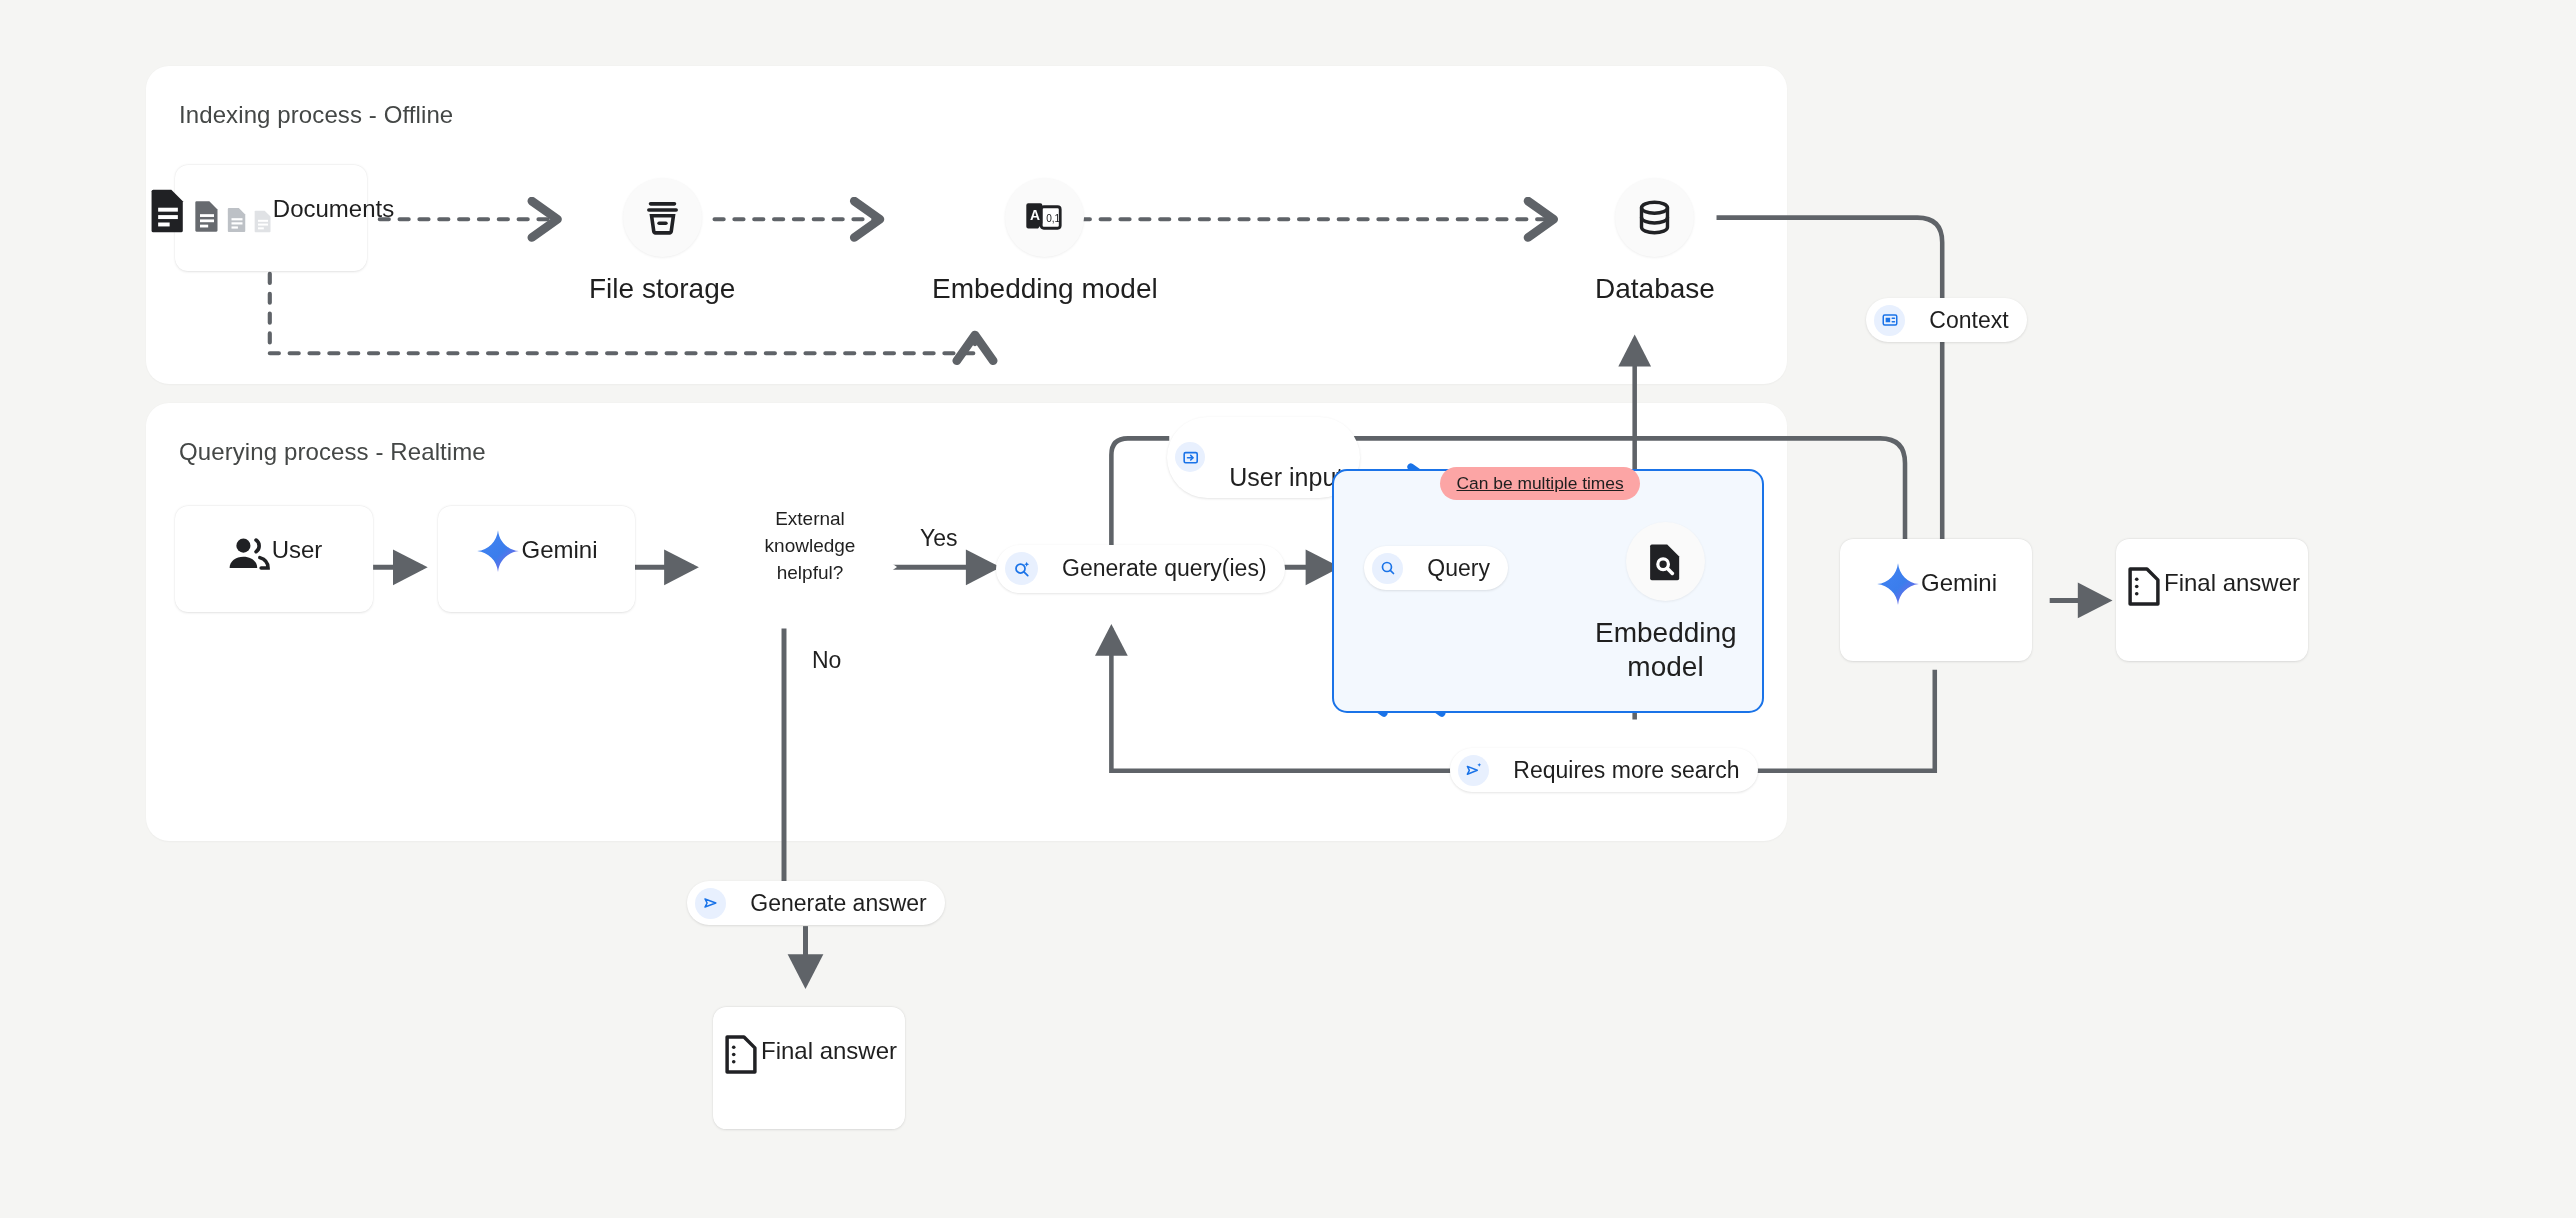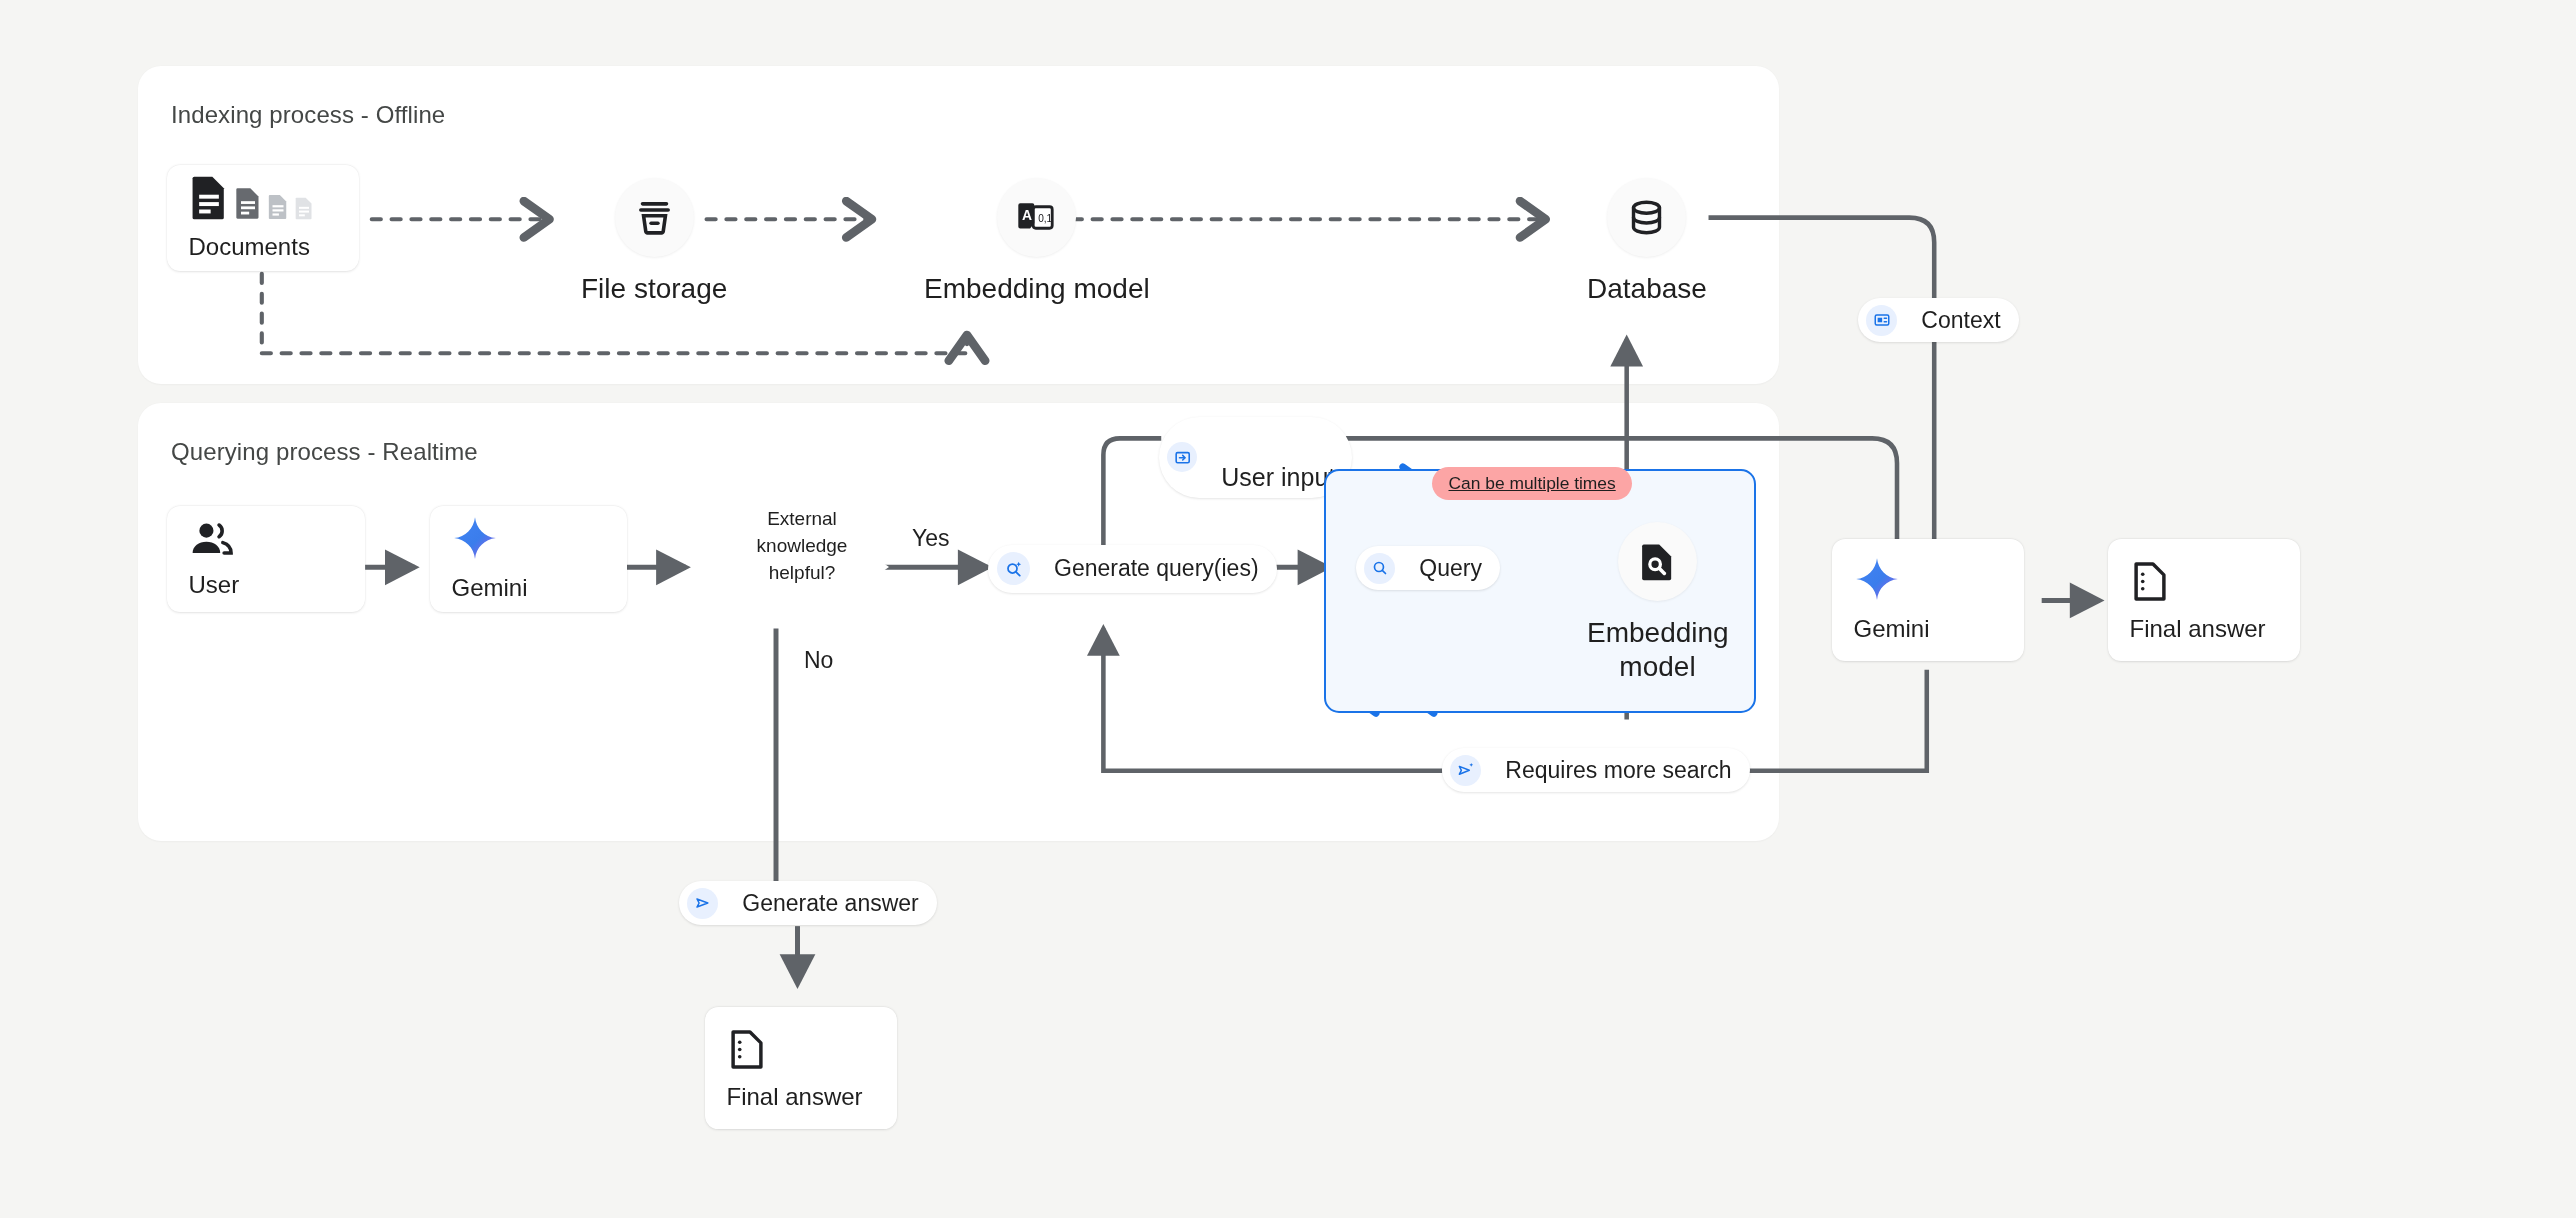--- a/index.html
+++ b/index.html
@@ -4,39 +4,39 @@
 <style>
   html,body{margin:0;padding:0;}
   body{
     width:2576px;height:1219px;
     background:#f5f5f3;
     font-family:"Liberation Sans", sans-serif;
     -webkit-font-smoothing:antialiased;
     overflow:hidden;
     position:relative;
   }
-  #stage{position:absolute;left:8px;top:0;width:2209px;height:1219px;}
+  #stage{position:absolute;left:16px;top:0;width:2209px;height:1219px;}
 
   
   .panel{
     position:absolute;background:#ffffff;border-radius:23px;
     box-shadow:0 0.8px 1.7px rgba(0,0,0,.035);
   }
   #panel-indexing{left:130px;top:66px;width:1641px;height:318px;}
   #panel-querying{left:130px;top:403px;width:1641px;height:438px;}
   .panel-title{
     position:absolute;font-size:24px;color:#444746;letter-spacing:0.1px;
     font-weight:400;white-space:nowrap;
   }
 
   
   .card{
     position:absolute;background:#fff;border-radius:13.2px;
     box-shadow:0 0.8px 2.5px rgba(0,0,0,.10),0 0 0 0.4px rgba(0,0,0,.03);
-    display:flex;flex-direction:column;justify-content:center;
+    display:flex;flex-direction:row;justify-content:center;
     padding:18px 21.5px;box-sizing:border-box;
   }
   .card .label{font-size:24px;color:#1f1f1f;margin-top:11.6px;white-space:nowrap;}
   .card .icons{display:flex;align-items:flex-end;gap:5px;height:51px;}
 
   
   .circle-node{position:absolute;display:flex;flex-direction:column;align-items:center;}
   .circle{
     width:79px;height:79px;border-radius:50%;background:#fafafa;
     box-shadow:0 0.8px 2.5px rgba(0,0,0,.07);

